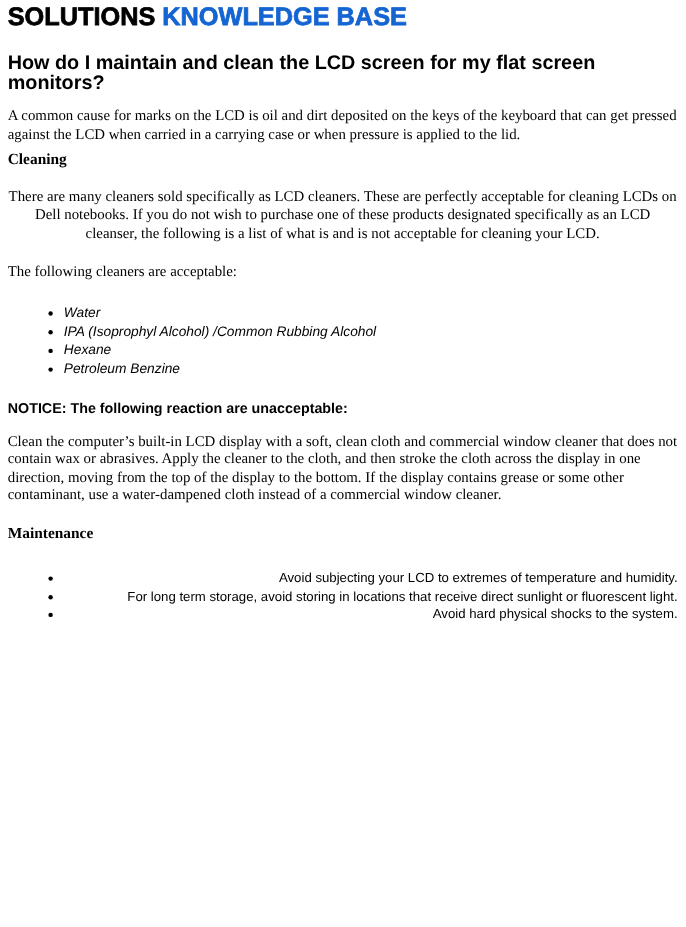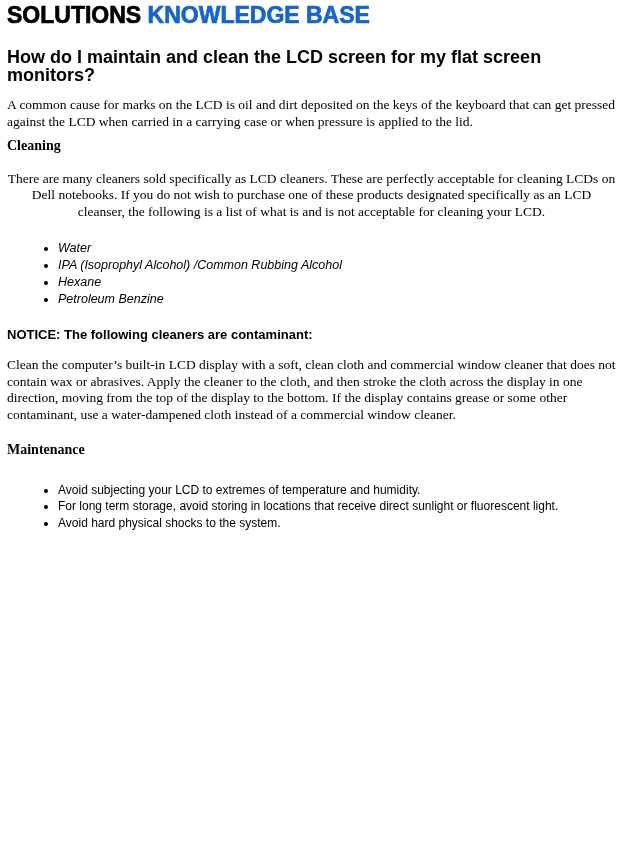--- a/index.html
+++ b/index.html
@@ -98,20 +98,21 @@
     margin-top: 19px;
   }
   ul.unacceptable li {
     font-weight: bold;
     font-size: 13px;
     line-height: 16.5px;
     white-space: pre-wrap;
   }
   ul.maintenance {
     margin-top: 23px;
+    text-align: right;
   }
   ul.maintenance li {
     font-size: 12px;
     line-height: 16.5px;
   }
 </style>
 </head>
 <body>
 
 <div class="page">
@@ -122,29 +123,30 @@
 
   <div class="title">How do I maintain and clean the LCD screen for my flat screen monitors?</div>
 
 
   <div class="serif para1">A common cause for marks on the LCD is oil and dirt deposited on the keys of the keyboard that can get pressed against the LCD when carried in a carrying case or when pressure is applied to the lid.</div>
 
   <div class="serif h-bold h-cleaning">Cleaning</div>
 
   <div class="serif para2">There are many cleaners sold specifically as LCD cleaners. These are perfectly acceptable for cleaning LCDs on Dell notebooks.  If you do not wish to purchase one of these products designated specifically as an LCD cleanser, the following is a list of what is and is not acceptable for cleaning your LCD.</div>
 
+  <div class="serif acceptable-intro">The following cleaners are acceptable:</div>
 
   <ul class="acceptable">
       <li>Water</li>
       <li>IPA (Isoprophyl Alcohol) /Common Rubbing Alcohol</li>
       <li>Hexane</li>
       <li>Petroleum Benzine</li>
     </ul>
 
-  <div class="notice">NOTICE: The following cleaners are contaminant:</div>
+  <div class="notice">NOTICE: The following reaction are unacceptable:</div>
 
 
 
   <div class="serif para3">Clean the computer’s built-in LCD display with a soft, clean cloth and commercial window cleaner that does not contain wax or abrasives. Apply the cleaner to the cloth, and then stroke the cloth across the display in one direction, moving from the top of the display to the bottom. If the display contains grease or some other contaminant, use a water-dampened cloth instead of a commercial window cleaner.</div>
 
   <div class="serif h-bold h-maintenance">Maintenance</div>
 
   <ul class="maintenance">
       <li>Avoid subjecting your LCD to extremes of temperature and humidity.</li>
       <li>For long term storage, avoid storing in locations that receive direct sunlight or fluorescent light.</li>

